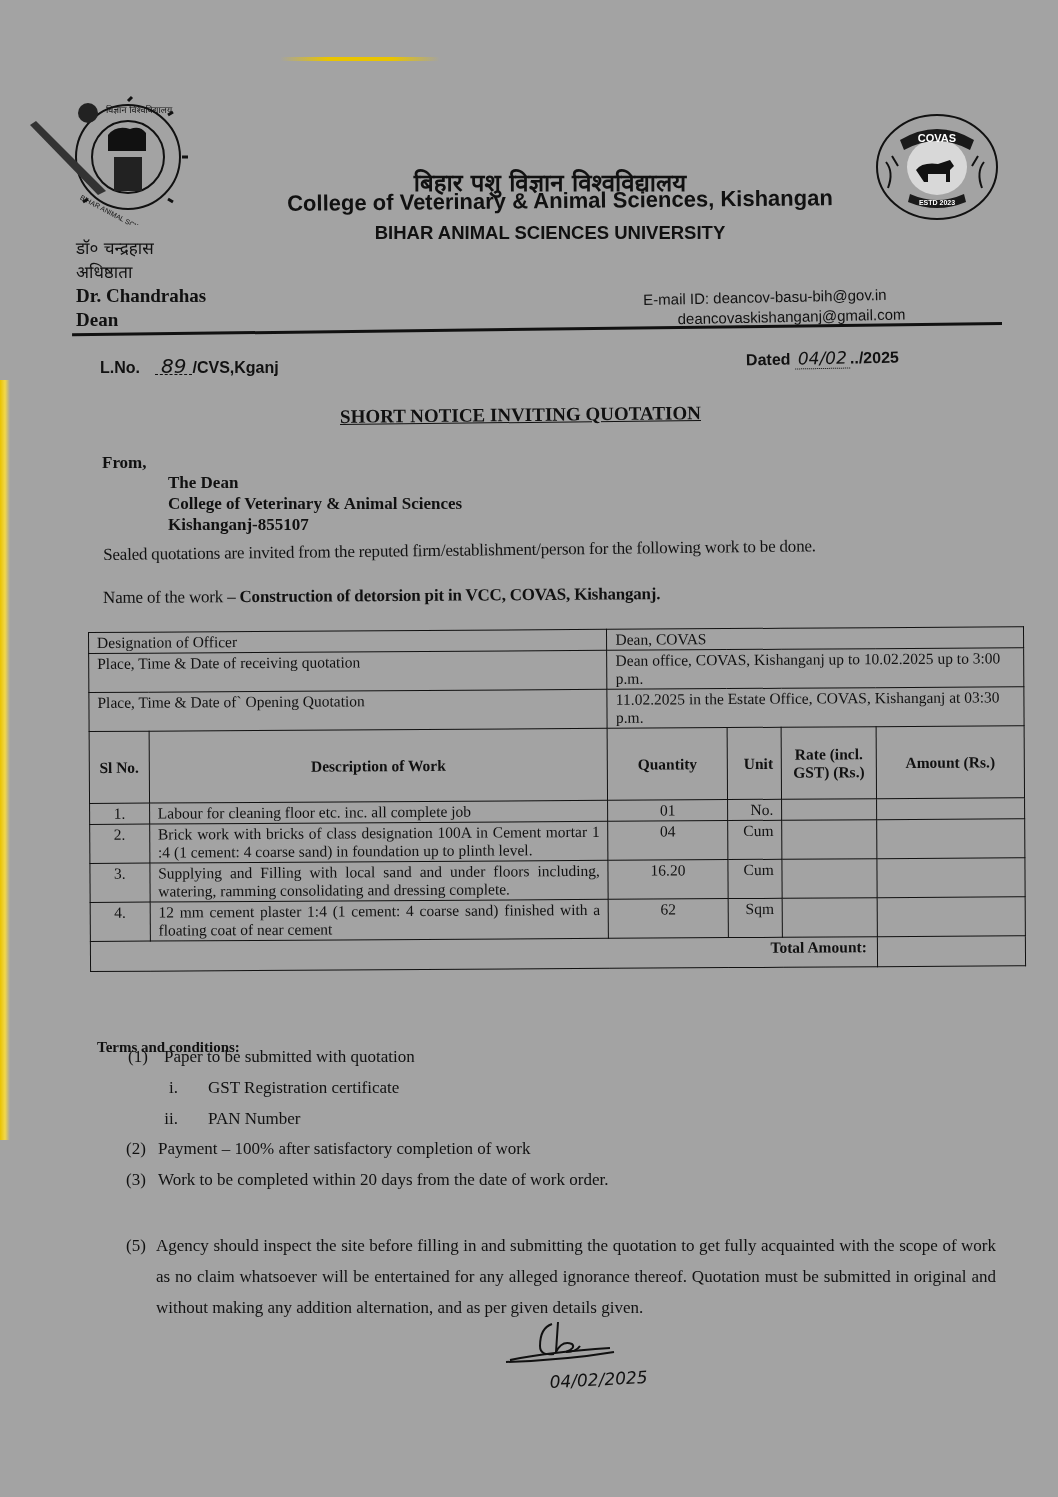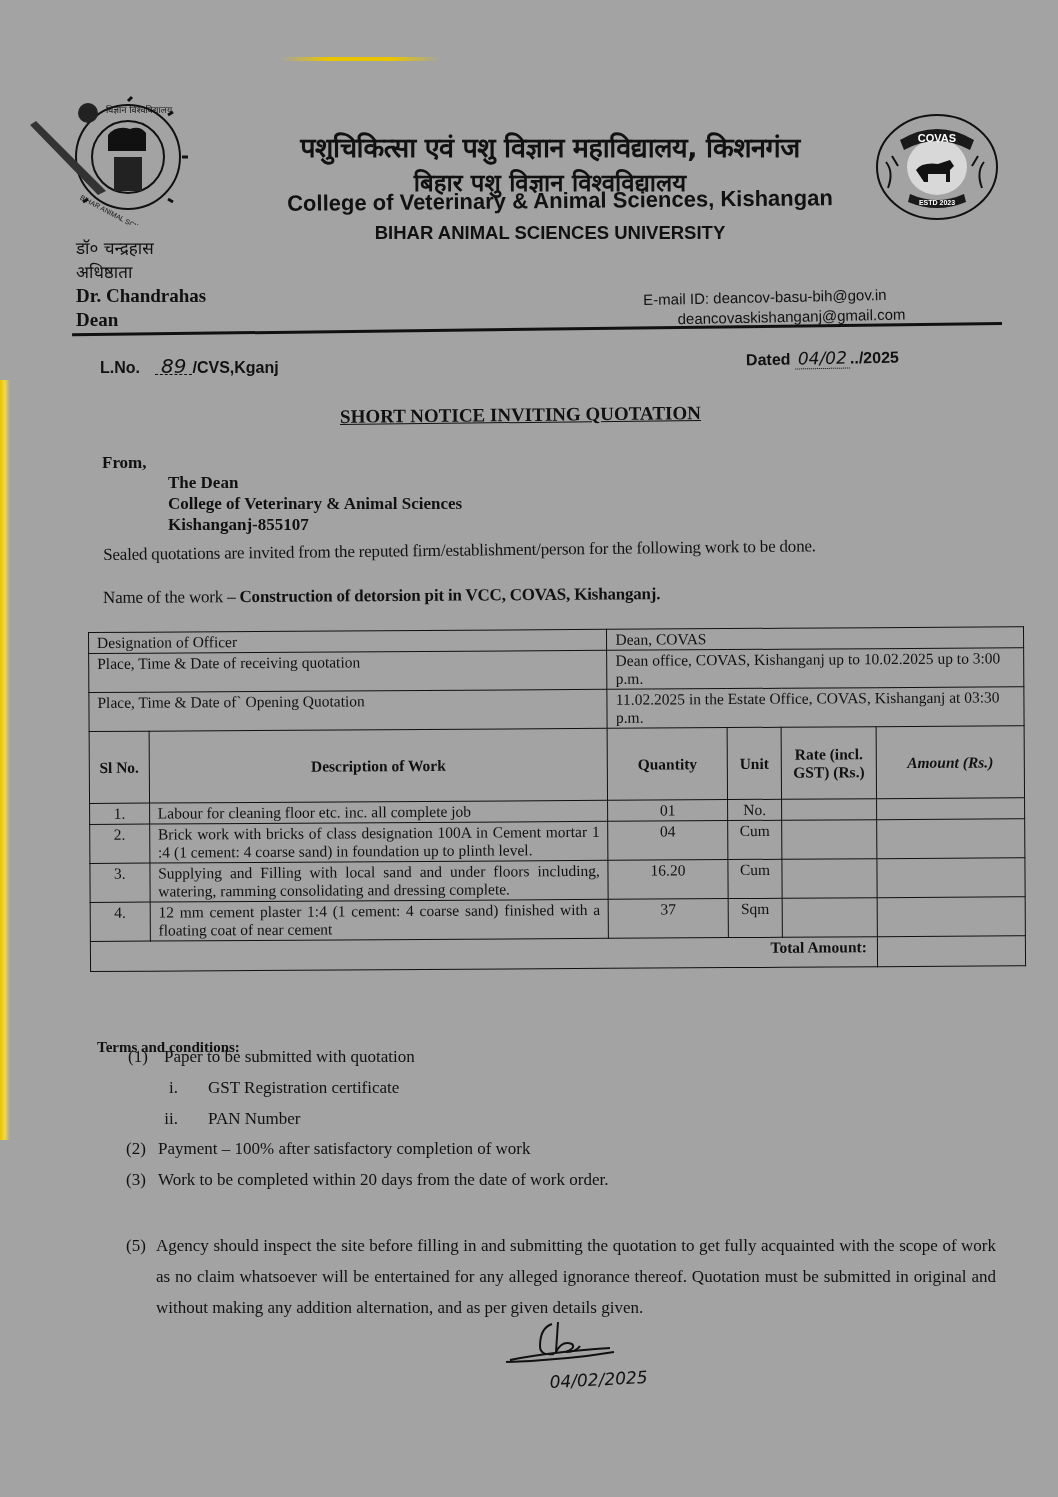--- a/index.html
+++ b/index.html
@@ -45,23 +45,23 @@
 
     
     .tbl-wrap { position: absolute; left: 88px; top: 632px; width: 936px; transform: rotate(-0.35deg); transform-origin: left top; }
     table { width: 936px; border-collapse: collapse; font-size: 15.5px; }
     td, th { border: 1.4px solid #111; vertical-align: top; padding: 1px 8px; line-height: 18px; }
     th { font-weight: bold; vertical-align: middle; text-align: center; }
     .info-label { font-size: 15.5px; }
     .c-sl { width: 58px; text-align: center; }
     .c-desc { width: 446px; text-align: justify; }
     .c-qty { width: 116px; text-align: center; }
-    .c-unit { width: 53px; text-align: center; }
+    .c-unit { width: 53px; text-align: right; }
     .c-rate { width: 92px; }
-    .c-amt { width: 144px; font-style: italic; }
+    .c-amt { width: 144px; }
     .hdr-row th { height: 72px; }
     .total-label { text-align: right; font-weight: bold; padding-right: 10px; }
     .total-row td { height: 30px; }
 
     
     .terms-title { position: absolute; left: 97px; top: 1030px; font-size: 15px; font-weight: bold; margin-top: 9px; }
     .term { position: absolute; font-size: 17px; white-space: nowrap; }
     .term .num { display: inline-block; width: 36px; }
     .sub { position: absolute; font-size: 17px; white-space: nowrap; }
     .sub .num { display: inline-block; width: 50px; text-align: right; padding-right: 30px; box-sizing: content-box; }
@@ -96,21 +96,20 @@
     <ellipse cx="65" cy="55" rx="60" ry="52" fill="none" stroke="#111" stroke-width="2"></ellipse>
     <ellipse cx="65" cy="55" rx="30" ry="28" fill="#d8d8d8"></ellipse>
     <path d="M28 28 q37 -22 74 0 l-4 10 q-33 -18 -66 0 z" fill="#1a1a1a"></path>
     <text x="65" y="30" text-anchor="middle" font-size="11" font-weight="bold" fill="#fff" font-family="Liberation Sans, sans-serif">COVAS</text>
     <path d="M44 58 q6 -8 22 -6 l12 -4 l4 6 l-4 4 l0 12 l-4 0 l0 -8 l-18 0 l0 8 l-4 0 z" fill="#111"></path>
     <path d="M14 50 q8 10 2 26 M20 44 l6 10 M112 50 q-8 10 -2 26 M106 44 l-6 10" stroke="#111" fill="none" stroke-width="2"></path>
     <path d="M38 82 q27 12 54 0 l2 8 q-29 12 -58 0 z" fill="#1a1a1a"></path>
     <text x="65" y="93" text-anchor="middle" font-size="7" font-weight="bold" fill="#fff" font-family="Liberation Sans, sans-serif">ESTD 2023</text>
   </svg>
 
-  <div class="hdr hindi1">पशुचिकित्सा एवं पशु विज्ञान महाविद्यालय, किशनगंज</div>
   <div class="hdr hindi2">बिहार पशु विज्ञान विश्वविद्यालय</div>
   <div class="hdr eng1">College of Veterinary &amp; Animal Sciences, Kishangan</div>
   <div class="hdr eng2">BIHAR ANIMAL SCIENCES UNIVERSITY</div>
 
   <div class="dean-block">
     <div class="dean-hindi">डॉ० चन्द्रहास</div>
     <div class="dean-hindi">अधिष्ठाता</div>
     <div class="dean-eng">Dr. Chandrahas</div>
     <div class="dean-eng">Dean</div>
   </div>
@@ -186,21 +185,21 @@
         <td class="c-sl">3.</td>
         <td class="c-desc">Supplying and Filling with local sand and under floors including, watering, ramming consolidating and dressing complete.</td>
         <td class="c-qty">16.20</td>
         <td class="c-unit">Cum</td>
         <td class="c-rate"></td>
         <td class="c-amt"></td>
       </tr>
       <tr>
         <td class="c-sl">4.</td>
         <td class="c-desc">12 mm cement plaster 1:4 (1 cement: 4 coarse sand) finished with a floating coat of near cement</td>
-        <td class="c-qty">37</td>
+        <td class="c-qty">62</td>
         <td class="c-unit">Sqm</td>
         <td class="c-rate"></td>
         <td class="c-amt"></td>
       </tr>
       <tr class="total-row">
         <td colspan="5" class="total-label">Total Amount:</td>
         <td class="c-amt"></td>
       </tr>
     </tbody>
       </table>

